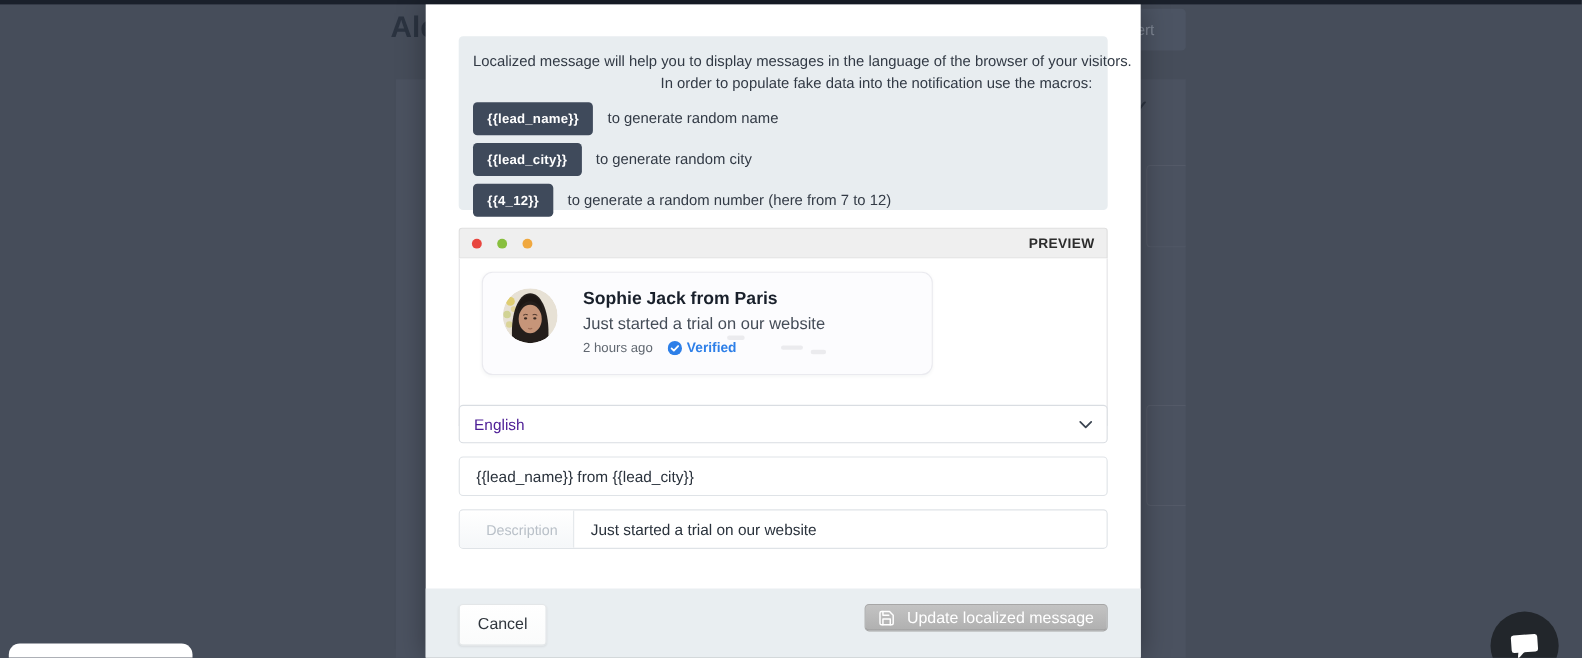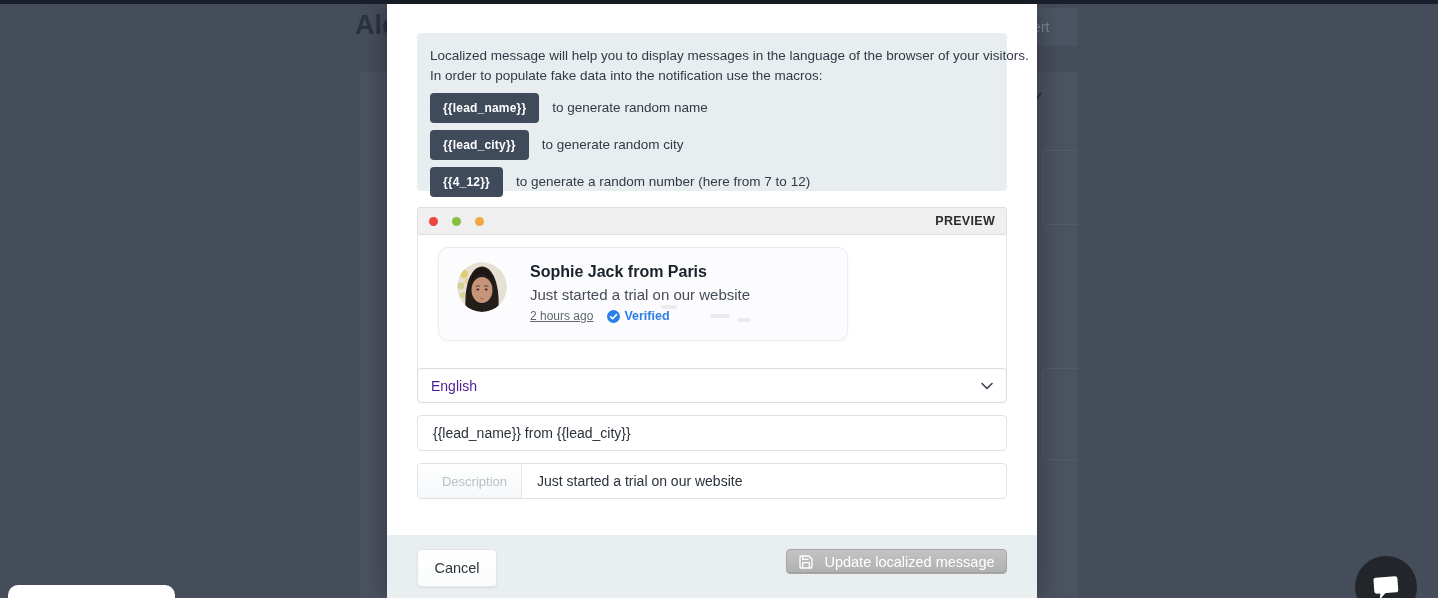--- a/index.html
+++ b/index.html
@@ -28,21 +28,21 @@
     position: absolute; left: 387px; top: 4px; width: 650px; height: 594px;
     background: #ffffff; z-index: 10;
     box-shadow: 0 0 24px rgba(0,0,0,0.35);
   }
 
   
   .info-box {
     position: absolute; left: 30px; top: 29px; width: 590px; height: 158px;
     background: #e8edf0; border-radius: 4px;
     padding: 13px 14px 10px 13px;
-    color: #323a45; font-size: 13.5px; line-height: 20px;
+    color: #323a45; font-size: 13.5px; line-height: 20px; text-align: right;
   }
   .info-line { white-space: nowrap; }
   .macro-row { display: flex; align-items: center; margin-top: 7px; }
   .macro-badge {
     background: #3f4a5b; color: #ffffff; font-size: 12px; font-weight: 700;
     padding: 5px 13px; border-radius: 4px; letter-spacing: 0.2px;
   }
   .macro-desc { margin-left: 13px; font-size: 13.5px; color: #323a45; }
 
   
@@ -61,21 +61,21 @@
   .notif-card {
     position: absolute; left: 20px; top: 12px; width: 410px; height: 94px;
     background: #fcfcfe; border: 1px solid #eaeaef; border-radius: 10px;
     box-shadow: 0 1px 3px rgba(30,40,60,0.04);
   }
   .notif-avatar { position: absolute; left: 18px; top: 14px; width: 50px; height: 50px; border-radius: 50%; overflow: hidden; }
   .notif-text { position: absolute; left: 91px; top: 13px; }
   .notif-title { font-size: 16px; font-weight: 700; color: #19202b; line-height: 22px; white-space: nowrap; }
   .notif-message { font-size: 15px; color: #454d58; line-height: 23px; white-space: nowrap; }
   .notif-meta { display: flex; align-items: center; margin-top: 3px; }
-  .notif-time { font-size: 12px; color: #616871; text-decoration: underline; }
+  .notif-time { font-size: 12px; color: #616871; }
   .verified { display: flex; align-items: center; margin-left: 14px; }
   .verified-label { font-size: 12.5px; font-weight: 700; color: #2d7fe8; margin-left: 4px; }
   .ghost-dash { position: absolute; height: 4px; border-radius: 2px; background: #ebebee; }
   .ghost-dash.d1 { left: 243px; top: 70px; width: 16px; }
   .ghost-dash.d2 { left: 292px; top: 79px; width: 20px; }
   .ghost-dash.d3 { left: 319px; top: 83px; width: 14px; }
 
   
   .lang-select {
     position: absolute; left: 30px; top: 364px; width: 590px; height: 35px;

